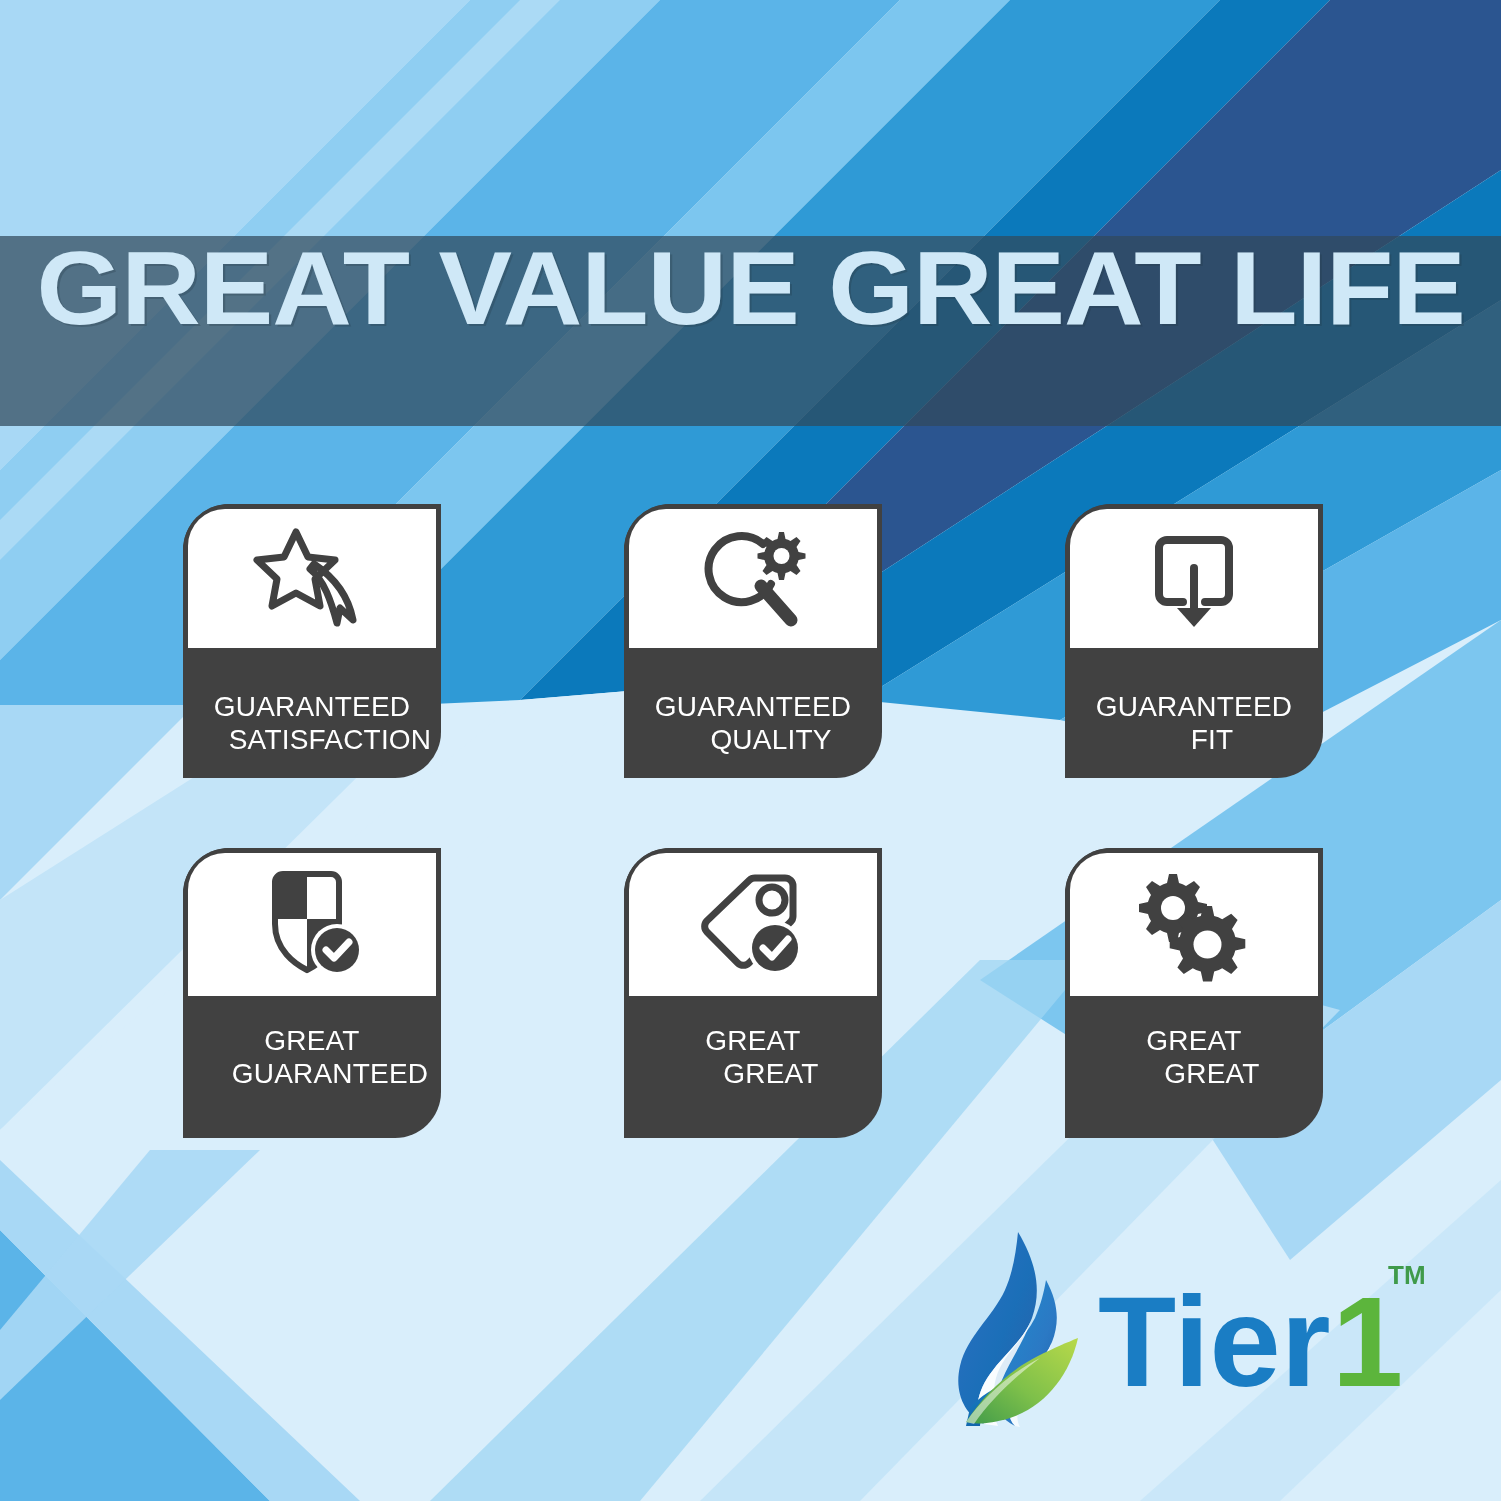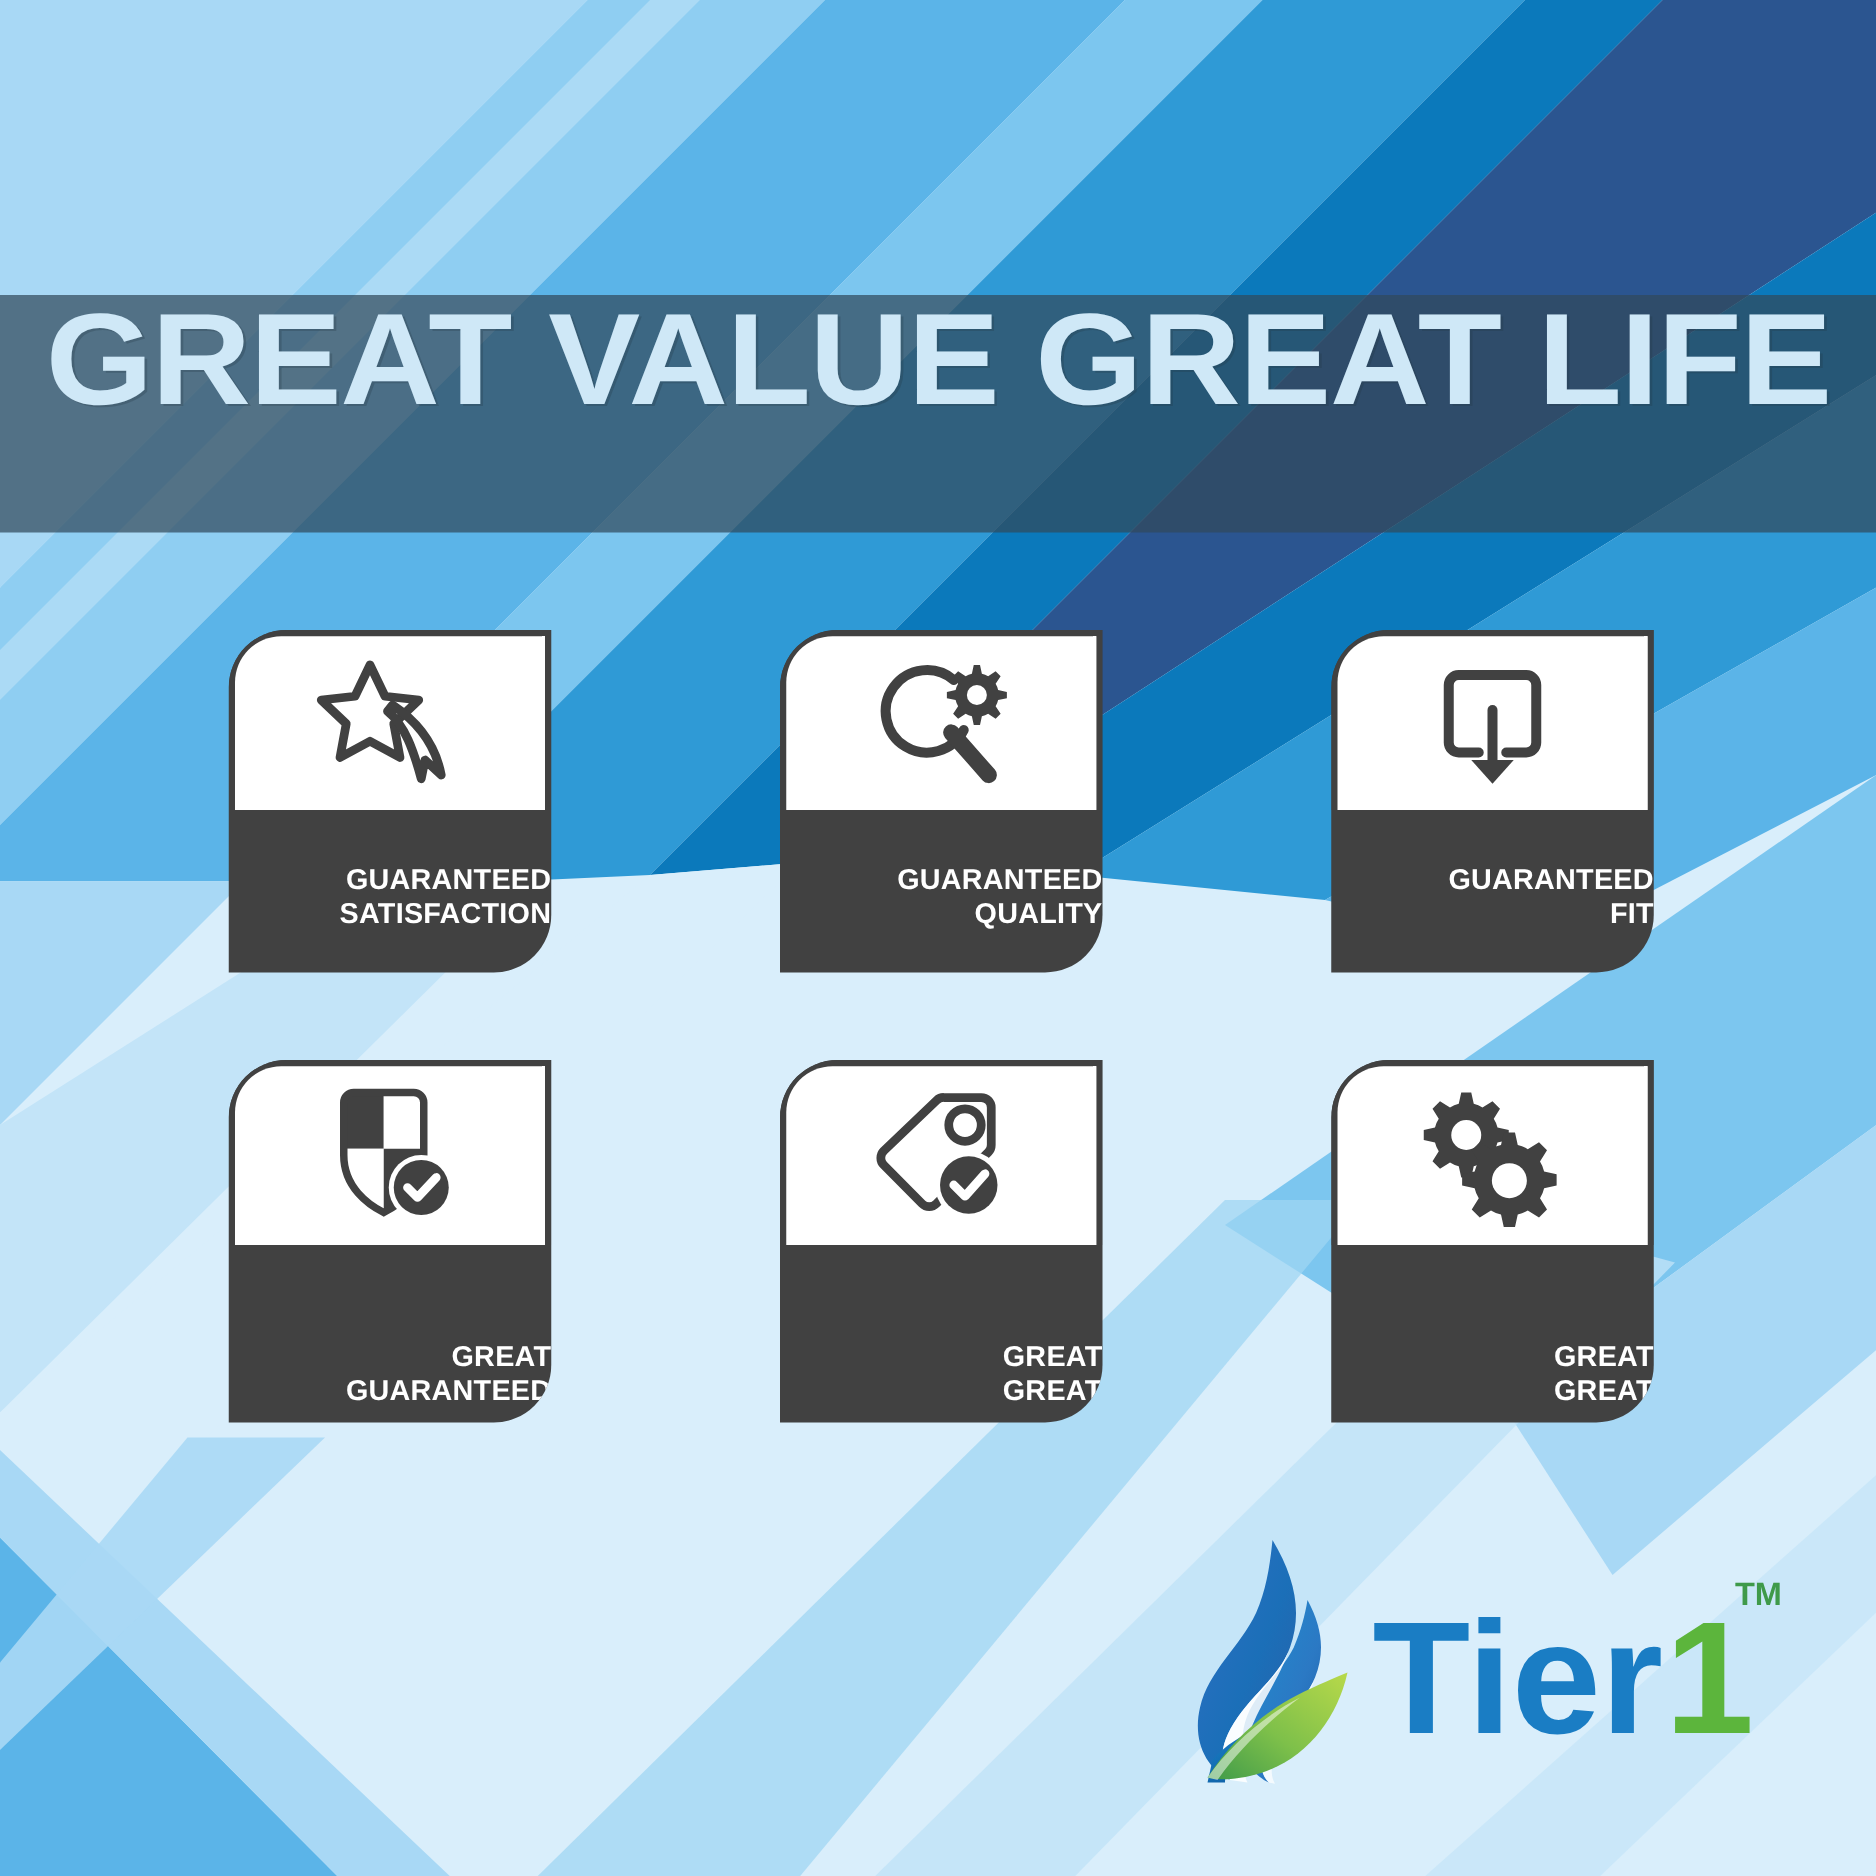--- a/index.html
+++ b/index.html
@@ -85,30 +85,30 @@
   }
   .row2 .card-icon {
     height: 148px;
   }
   .card-icon svg {
     display: block;
   }
   .card-label {
     flex: 1;
     color: #ffffff;
-    font-weight: bold;
-    font-size: 23px;
+    font-weight: normal;
+    font-size: 28px;
     line-height: 1.18;
     letter-spacing: 0.2px;
-    text-align: right;
+    text-align: center;
     padding-top: 42px;
     box-sizing: border-box;
   }
   .row2 .card-label {
-    padding-top: 76px;
+    padding-top: 28px;
   }
   .card-label .l2 { display: block; margin-left: 36px; }
 
   
   #logo {
     position: absolute;
     left: 950px;
     top: 1218px;
     width: 500px;
     height: 220px;

